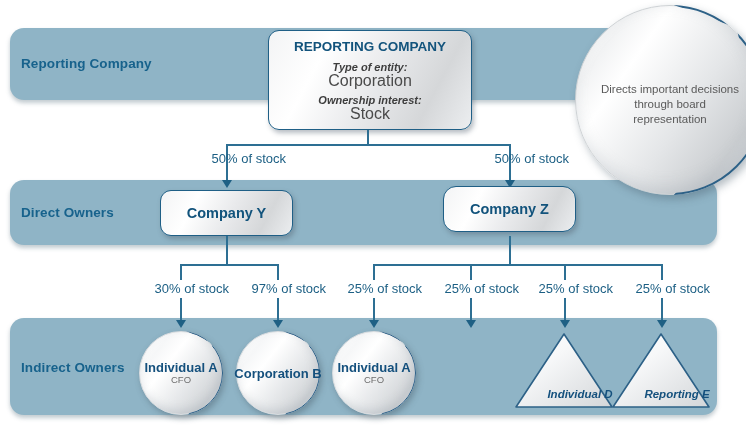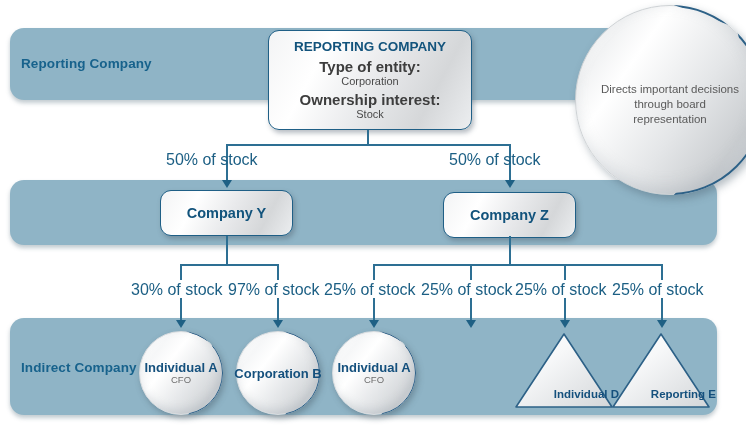--- a/index.html
+++ b/index.html
@@ -48,27 +48,28 @@
     justify-content: center;
     text-align: center;
   }
   .rect-title {
     color: #12537c;
     font-weight: bold;
     white-space: nowrap;
   }
   .kv-key {
     color: #3d3d3d;
-    font-weight: bold;
-    font-size: 15px;
+    font-style: italic;
+    font-weight: bold;
+    font-size: 11px;
     line-height: 14px;
   }
   .kv-val {
     color: #4a4a4a;
-    font-size: 11px;
+    font-size: 16px;
     line-height: 14px;
   }
 
   
   .circle-node {
     position: absolute;
     border-radius: 50%;
     border: 1.4px solid #d9dcdf;
     background: linear-gradient(128deg,#ffffff 0%,#f6f7f8 22%,#ffffff 36%,#e7e9eb 60%,#d2d5d8 82%,#f0f1f3 100%);
     box-shadow: 2px 3px 6px rgba(70,90,105,0.45), inset -3px -4px 9px rgba(150,160,170,0.30);
@@ -106,27 +107,28 @@
     z-index: 2;
   }
 
   
   .tri-node {
     position: absolute;
   }
   .tri-node svg { display: block; }
   .tri-label {
     position: absolute;
-    left: 4px;
+    left: 16px;
     width: 100%;
-    text-align: right;
+    text-align: center;
     color: #14507d;
     font-weight: bold;
     font-size: 11.5px;
     white-space: nowrap;
+    font-style: italic;
   }
 
   
   .vline {
     position: absolute;
     width: 1.6px;
     background: #2d6f93;
   }
   .hline {
     position: absolute;
@@ -136,23 +138,23 @@
   .arrowhead {
     position: absolute;
     width: 0; height: 0;
     border-left: 5px solid transparent;
     border-right: 5px solid transparent;
     border-top: 8px solid #1f6084;
   }
   .edge-label {
     position: absolute;
     color: #1c5f84;
-    font-size: 16px;
-    white-space: nowrap;
-    text-align: left;
+    font-size: 13px;
+    white-space: nowrap;
+    text-align: right;
   }
 
   
   .bubble {
     position: absolute;
     border-radius: 50%;
     border: 1.5px solid #cdd1d4;
     background: linear-gradient(125deg,#fdfdfd 0%,#f2f3f4 18%,#ffffff 30%,#e4e6e8 58%,#cbced1 80%,#e8eaec 100%);
     box-shadow: 3px 4px 9px rgba(70,90,105,0.40), inset -5px -6px 16px rgba(150,160,170,0.30);
     box-sizing: border-box;
@@ -191,23 +193,24 @@
 </style>
 </head>
 <body>
 
 <div id="canvas">
 
   <div class="band" style="left:10px; top:28px; width:707px; height:72px;"></div>
   <div class="band-label" style="left:21px; top:56px;">Reporting Company</div>
 
   <div class="band" style="left:10px; top:180px; width:707px; height:65px;"></div>
+  <div class="band-label" style="left:21px; top:205px;">Direct Owners</div>
 
   <div class="band" style="left:10px; top:318px; width:707px; height:97px;"></div>
-  <div class="band-label" style="left:21px; top:360px;">Indirect Company</div>
+  <div class="band-label" style="left:21px; top:360px;">Indirect Owners</div>
 
   <div class="rect-node" style="left:268px; top:30px; width:204px; height:100px; padding:6px 8px;">
     <div class="rect-title" style="font-size:13.5px; margin-bottom:6px;">REPORTING COMPANY</div>
     <div class="kv-key">Type of entity:</div>
     <div class="kv-val">Corporation</div>
     <div class="kv-key" style="margin-top:5px;">Ownership interest:</div>
     <div class="kv-val">Stock</div>
   </div>
 
   <div class="bubble" style="left:575px; top:5px; width:190px; height:190px;">
@@ -223,21 +226,21 @@
 
   <div class="vline" style="left:509px; top:144px; height:39px;"></div>
   <div class="arrowhead" style="left:505px; top:180px;"></div>
 
   <div class="edge-label" style="left:166px; top:151px; width:120px;">50% of stock</div>
   <div class="edge-label" style="left:449px; top:151px; width:120px;">50% of stock</div>
 
   <div class="rect-node" style="left:160px; top:190px; width:133px; height:46px;">
     <div class="rect-title" style="font-size:14.5px;">Company Y</div>
   </div>
-  <div class="rect-node" style="left:443px; top:192px; width:133px; height:46px;">
+  <div class="rect-node" style="left:443px; top:186px; width:133px; height:46px;border-radius:13px;">
     <div class="rect-title" style="font-size:14.5px;">Company Z</div>
   </div>
 
   <div class="vline" style="left:226px; top:236px; height:29px;"></div>
   <div class="hline" style="left:180px; top:264px; width:98px;"></div>
 
   <div class="vline" style="left:509px; top:236px; height:29px;"></div>
   <div class="hline" style="left:373px; top:264px; width:289px;"></div>
 
   <div class="vline" style="left:180px; top:264px; height:16px;"></div>

